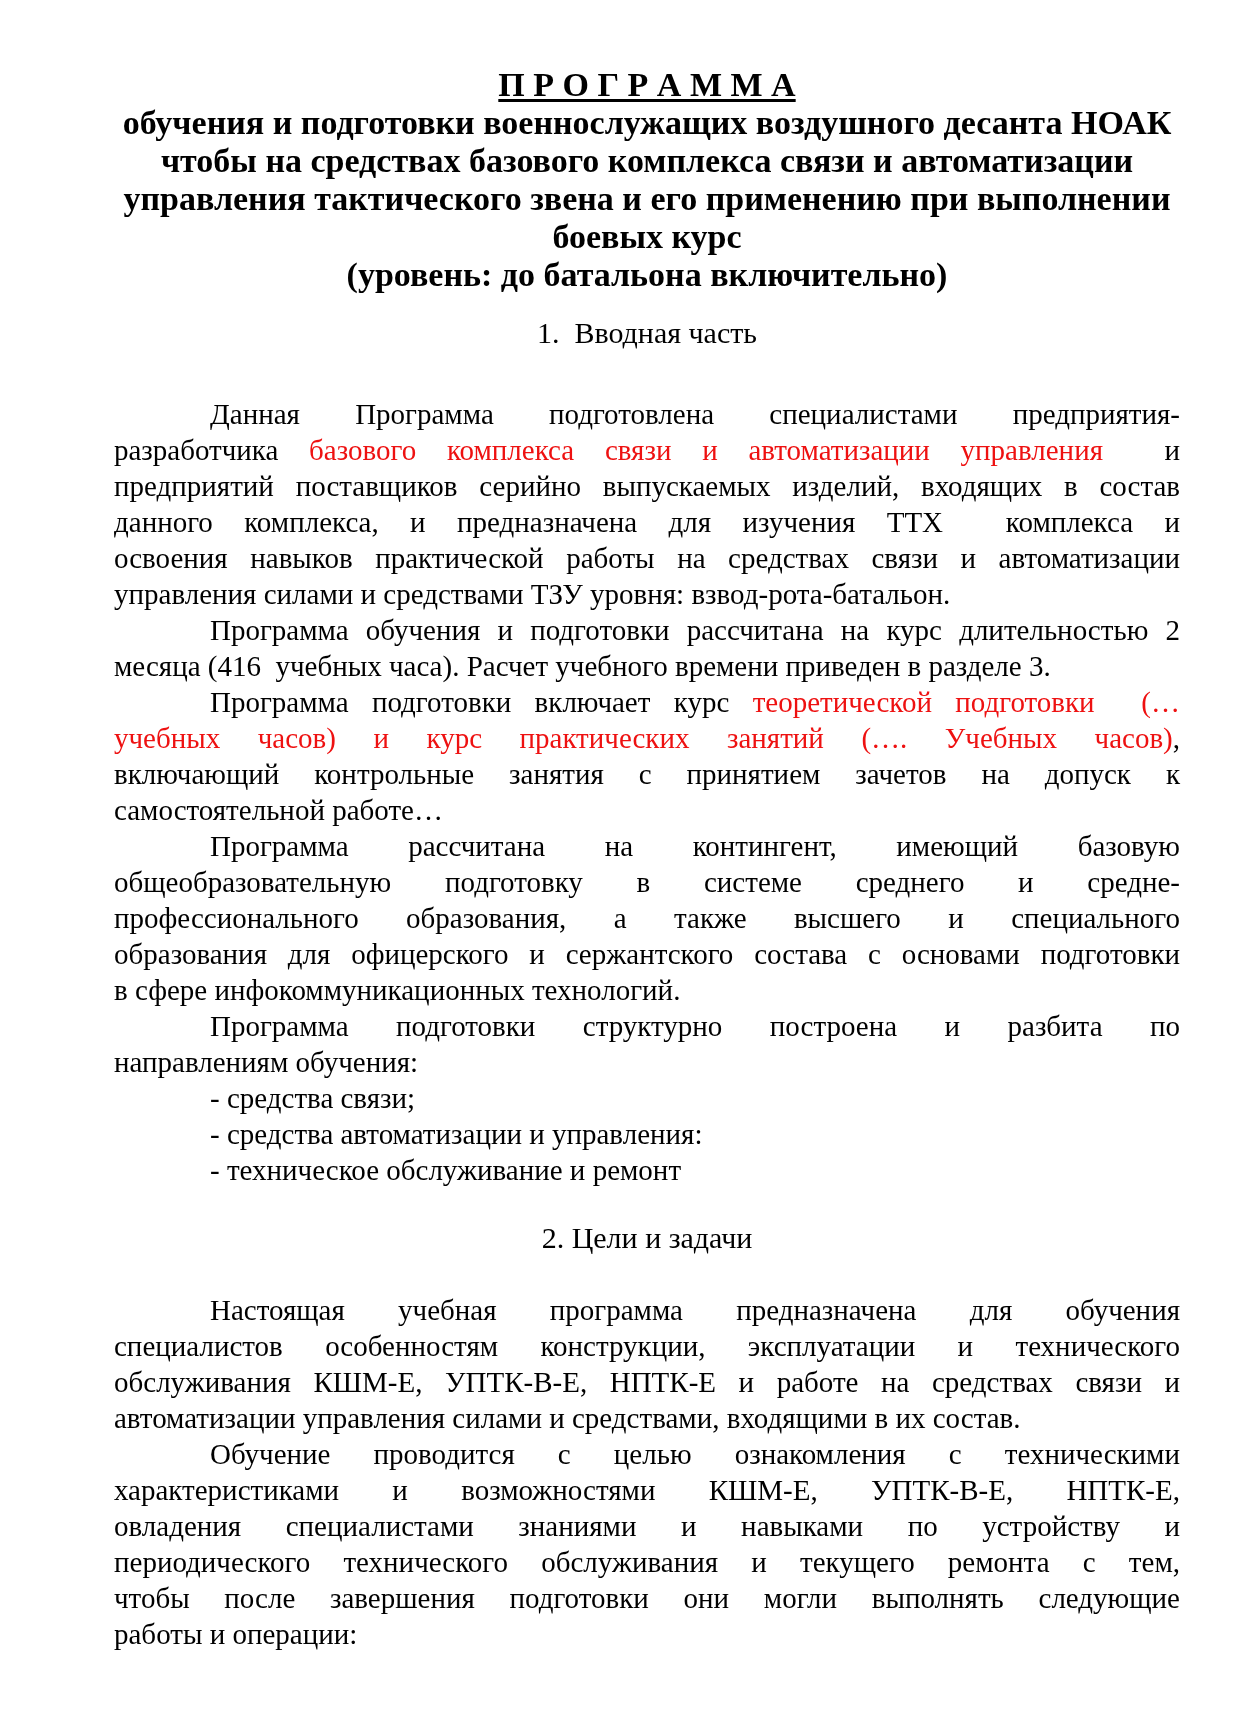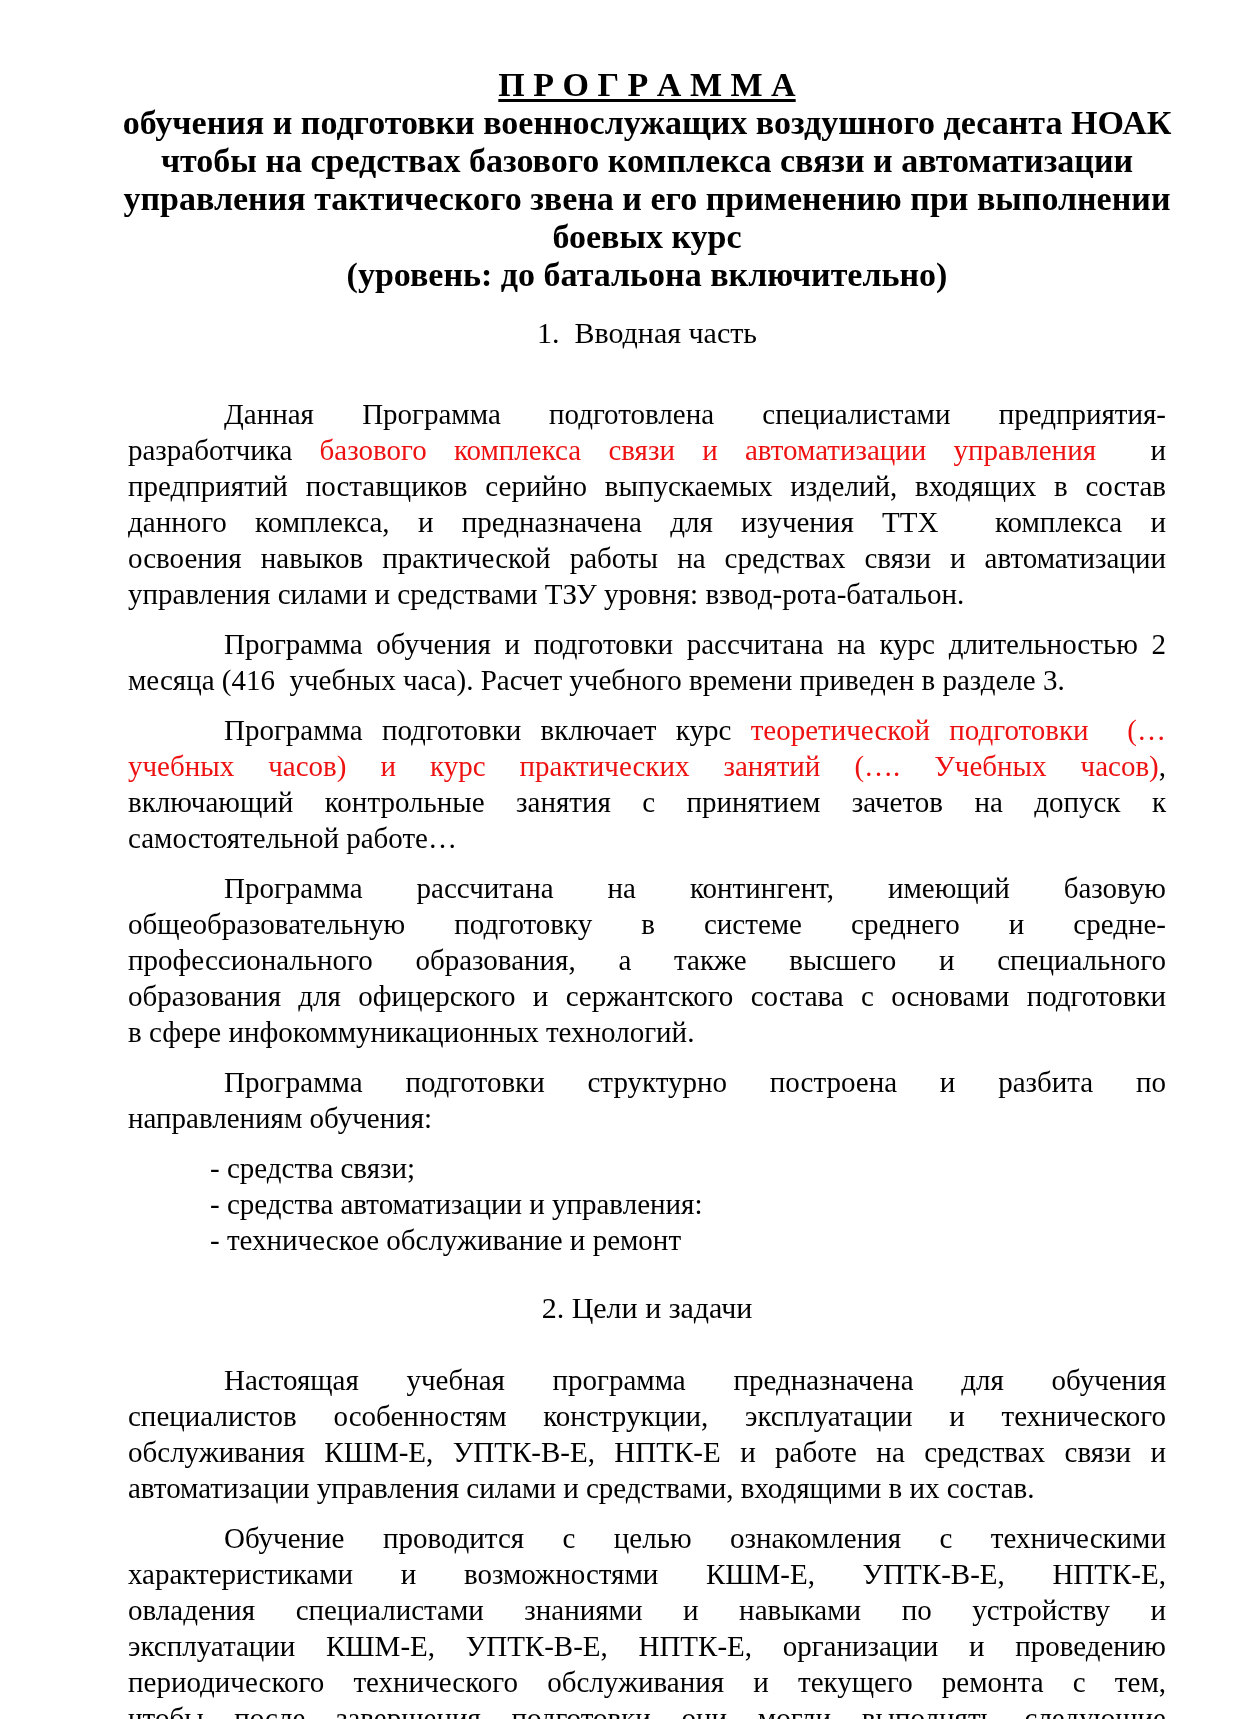--- a/index.html
+++ b/index.html
@@ -35,21 +35,21 @@
   .heading.h2{margin:31px 0 35px 0;}
   .line{
     font-size:29px;
     line-height:36px;
     text-align:justify;
     text-align-last:justify;
   }
   .line.last{text-align-last:left;}
   .line.indent{text-indent:96px;}
   .red{color:var(--red,#ee1111);}
-  .para{margin:14px;}
+  .para{margin:0;}
 </style>
 </head>
 <body style="background: rgb(255, 255, 255);">
 
 <div class="doc" style="color: rgb(0, 0, 0);">
 
   <div class="title-block">
     <div class="title-main">П Р О Г Р А М М А</div>
     <div id="title-lines">
         <div>обучения и подготовки военнослужащих воздушного десанта НОАК</div>
@@ -106,21 +106,20 @@
         <div class="para">
           <div class="line indent"><span>Настоящая учебная программа предназначена для обучения</span></div>
           <div class="line"><span>специалистов особенностям конструкции, эксплуатации и технического</span></div>
           <div class="line"><span>обслуживания КШМ-Е, УПТК-В-Е, НПТК-Е и работе на средствах связи и</span></div>
           <div class="line last"><span>автоматизации управления силами и средствами, входящими в их состав.</span></div>
         </div>
         <div class="para">
           <div class="line indent"><span>Обучение проводится с целью ознакомления с техническими</span></div>
           <div class="line"><span>характеристиками и возможностями КШМ-Е, УПТК-В-Е, НПТК-Е,</span></div>
           <div class="line"><span>овладения специалистами знаниями и навыками по устройству и</span></div>
-          <div class="line"><span>эксплуатации КШМ-Е, УПТК-В-Е, НПТК-Е, организации и проведению</span></div>
           <div class="line"><span>периодического технического обслуживания и текущего ремонта с тем,</span></div>
           <div class="line"><span>чтобы после завершения подготовки они могли выполнять следующие</span></div>
           <div class="line last"><span>работы и операции:</span></div>
         </div>
       </div>
   </section>
 
 </div>
 
 </body></html>

